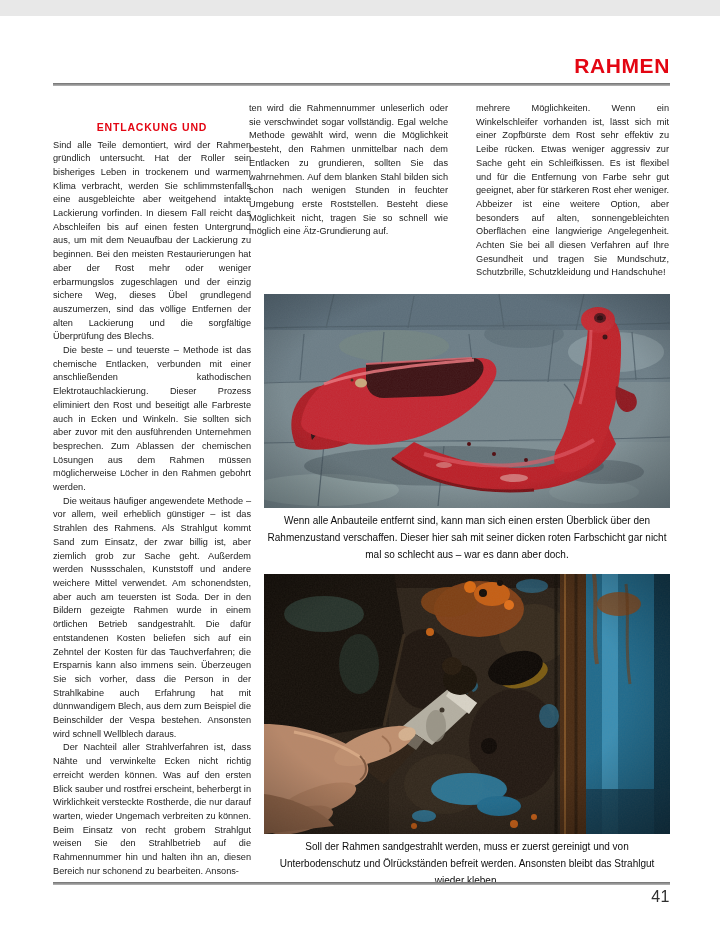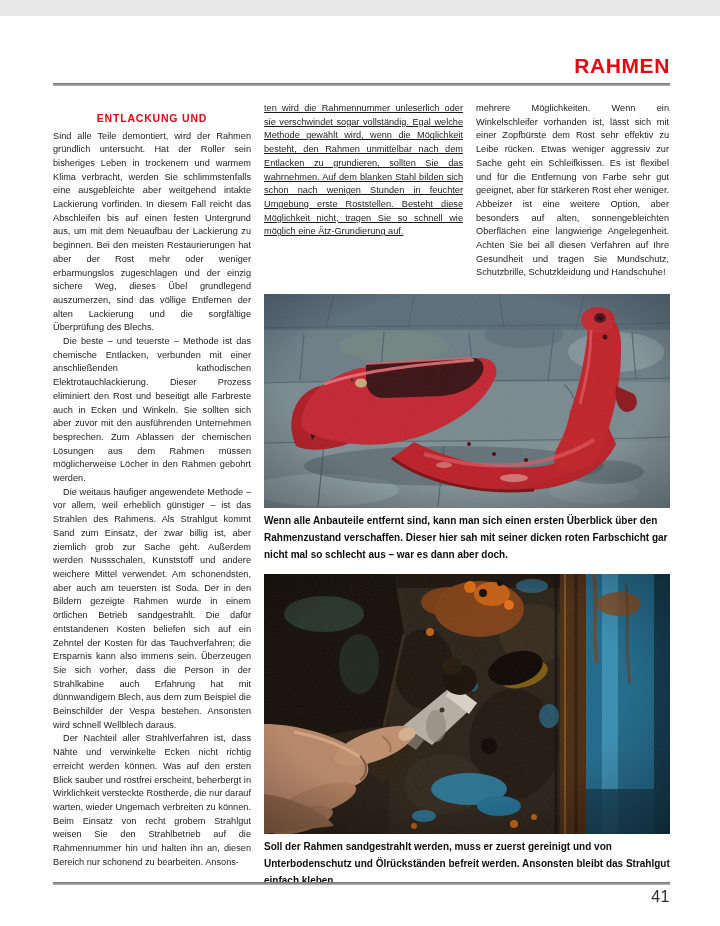--- a/index.html
+++ b/index.html
@@ -14,36 +14,36 @@
     font-size:21px;font-weight:700;letter-spacing:.6px;color:#e30613;
   }
   .rule{position:absolute;left:53px;width:617px;height:3px;
     background:linear-gradient(#6f6f6f,#b7b7b7);}
   .rule.top{top:67px;}
   .rule.bottom{top:866px;}
   
   .col{position:absolute;font-size:9.2px;line-height:13.7px;text-align:justify;}
   .col p{margin:0;}
   .col p + p{text-indent:10px;}
-  .col1{left:53px;top:96px;width:198px;}
-  .col2{left:264px;top:86px;width:199px;text-decoration:underline;}
+  .col1{left:53px;top:105px;width:198px;}
+  .col2{left:249px;top:86px;width:199px;}
   .col3{left:476px;top:86px;width:193px;}
   .section-heading{
     margin:0 0 4px 0;text-align:center;color:#e30613;
     font-size:10.5px;font-weight:700;letter-spacing:.8px;line-height:13.5px;
   }
   .section-heading span{display:block;}
   
   .photo{position:absolute;left:264px;width:406px;overflow:hidden;margin:0;}
   .photo svg{display:block;width:100%;height:100%;}
   .photo1{top:278px;height:214px;}
   .photo2{top:558px;height:260px;}
   .caption{
-    position:absolute;left:264px;width:406px;text-align:left;
-    font-size:10px;font-weight:700;line-height:16.8px;color:#0d0d0d;
+    position:absolute;left:264px;width:406px;text-align:center;
+    font-size:10px;font-weight:400;line-height:16.8px;color:#0d0d0d;
   }
   .cap1{top:497px;}
   .cap2{top:823px;}
   
   .page-number{
     position:absolute;top:872px;right:50px;
     font-size:16px;color:#2f2f2f;letter-spacing:.5px;
   }
 </style>
 </head>
@@ -232,18 +232,18 @@
           <ellipse cx="36" cy="246" rx="34" ry="12" fill="#9e6f52"></ellipse>
         </g>
       <path d="M0,220 C30,224 60,238 70,252 L0,260 Z" fill="#8f6347"></path>
       <path d="M30,158 C60,164 84,174 100,186" stroke="#e2b48e" stroke-width="3" fill="none" opacity="0.7"></path>
       <path d="M96,182 C104,190 104,200 96,206" stroke="#7e573e" stroke-width="2" fill="none"></path>
       <path d="M118,162 C124,166 128,172 126,178" stroke="#96684a" stroke-width="2" fill="none" opacity="0.8"></path>
       <rect width="406" height="260" filter="url(#n2)" opacity="0.3"></rect>
       <rect width="406" height="260" fill="url(#vig2)"></rect>
     </svg>
   </figure>
-  <figcaption class="caption cap2">Soll der Rahmen sandgestrahlt werden, muss er zuerst gereinigt und von Unterbodenschutz und Ölrückständen befreit werden. Ansonsten bleibt das Strahlgut einfach kleben.</figcaption>
+  <figcaption class="caption cap2">Soll der Rahmen sandgestrahlt werden, muss er zuerst gereinigt und von Unterbodenschutz und Ölrückständen befreit werden. Ansonsten bleibt das Strahlgut wieder kleben.</figcaption>
 
   <div class="rule bottom"></div>
   <div class="page-number">41</div>
 
 </div>
 
 </body></html>

